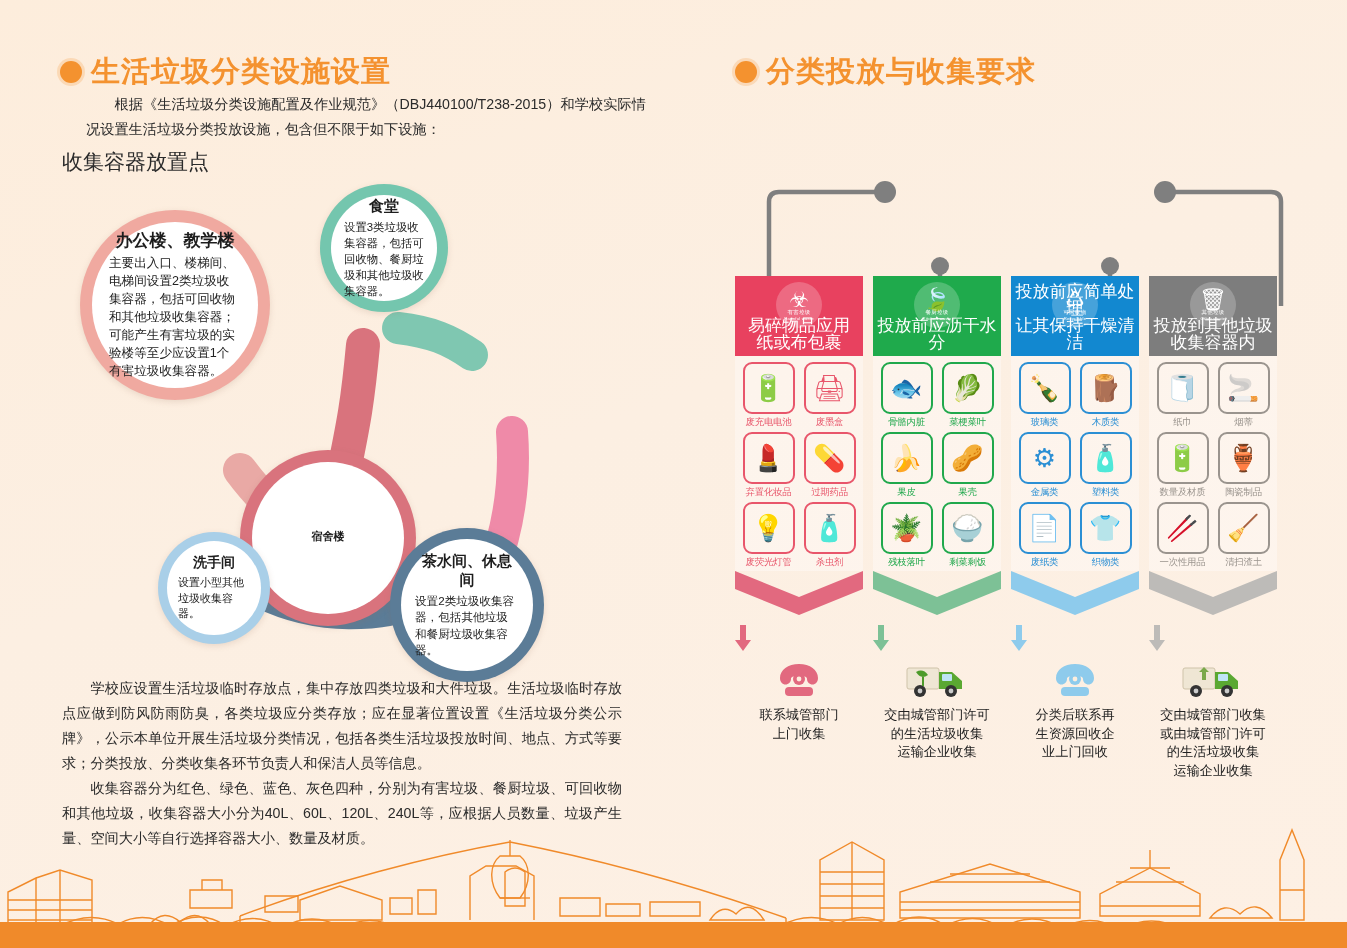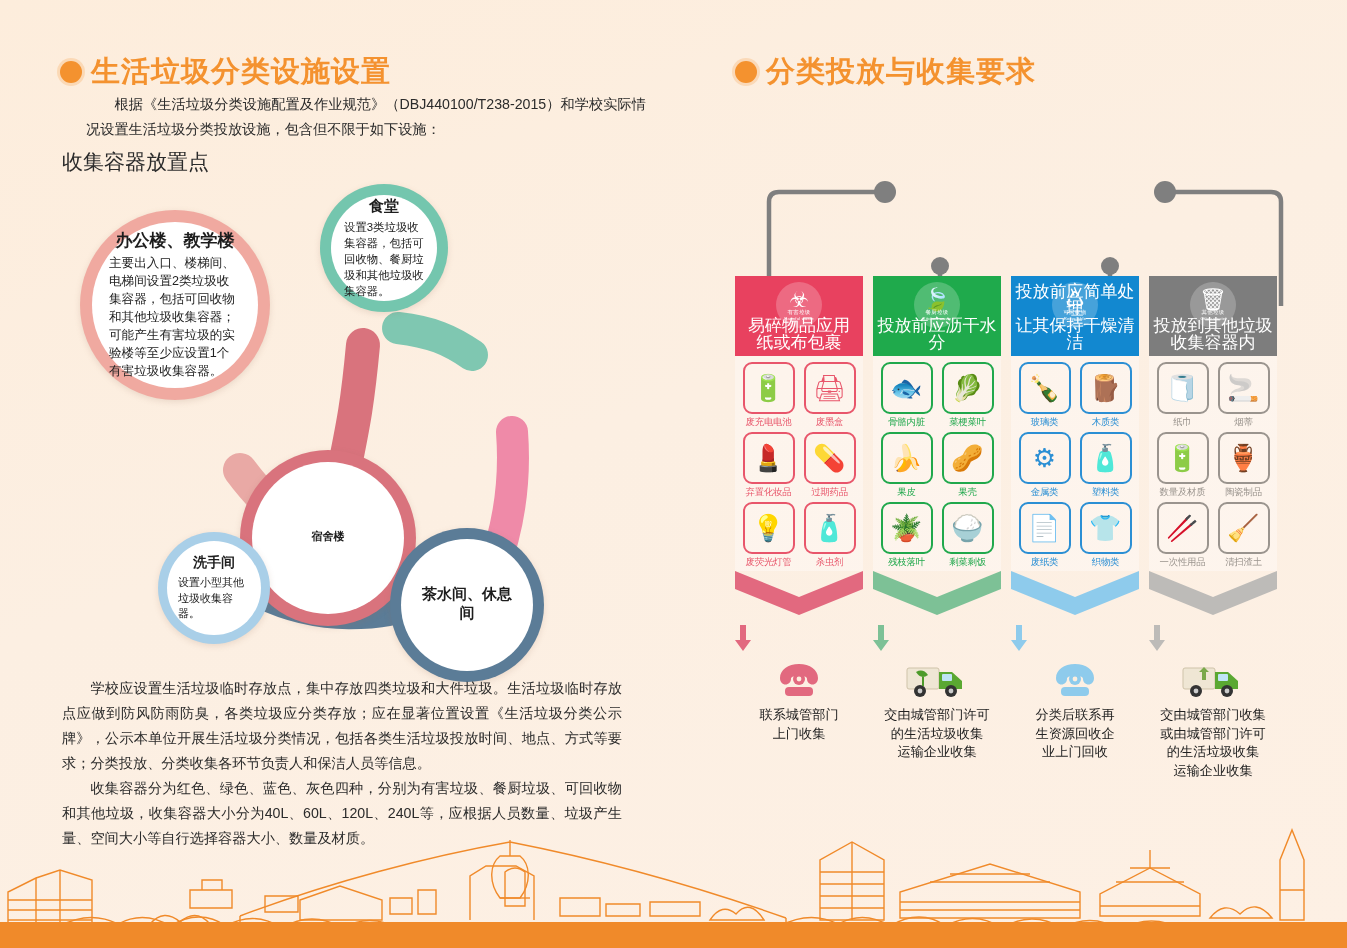--- a/index.html
+++ b/index.html
@@ -127,20 +127,21 @@
       </div>
       <div class="bub" style="left: 78px; top: 352px; width: 112px; height: 112px; background: rgb(169, 207, 232); padding: 9px;">
         <div class="inner" style="padding:11px">
       <div class="bt" style="font-size:14px">洗手间</div>
       <div class="bd" style="font-size:11px;line-height:15.6px">设置小型其他垃圾收集容器。</div>
     </div>
       </div>
       <div class="bub" style="left: 310px; top: 348px; width: 154px; height: 154px; background: rgb(91, 124, 151); padding: 11px;">
         <div class="inner" style="padding:14px">
       <div class="bt" style="font-size:15px">茶水间、休息间</div>
+      <div class="bd" style="font-size:11.6px;line-height:16.5px">设置2类垃圾收集容器，包括其他垃圾和餐厨垃圾收集容器。</div>
     </div>
       </div>
     </div>
 
   <div class="para" style="left:62px; top:676px; width:560px;">
     <p>学校应设置生活垃圾临时存放点，集中存放四类垃圾和大件垃圾。生活垃圾临时存放点应做到防风防雨防臭，各类垃圾应分类存放；应在显著位置设置《生活垃圾分类公示牌》，公示本单位开展生活垃圾分类情况，包括各类生活垃圾投放时间、地点、方式等要求；分类投放、分类收集各环节负责人和保洁人员等信息。</p>
     <p>收集容器分为红色、绿色、蓝色、灰色四种，分别为有害垃圾、餐厨垃圾、可回收物和其他垃圾，收集容器大小分为40L、60L、120L、240L等，应根据人员数量、垃圾产生量、空间大小等自行选择容器大小、数量及材质。</p>
   </div>
 
   <div class="sec-head" style="left:735px; top:52px;">

